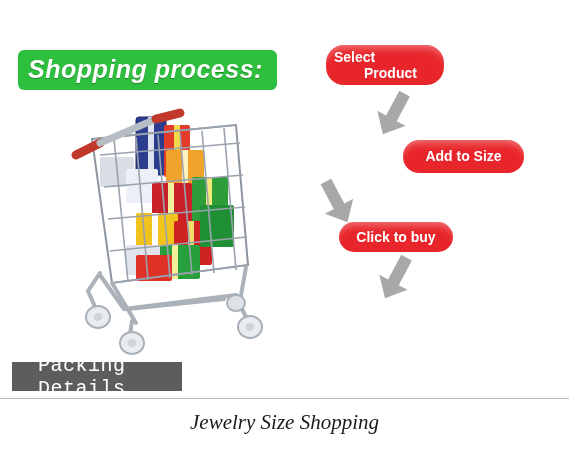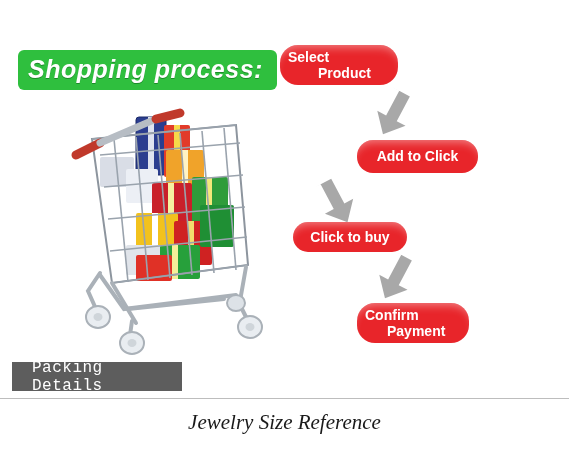--- a/index.html
+++ b/index.html
@@ -53,20 +53,21 @@
     font-family: "Liberation Sans", sans-serif;
     font-weight: bold;
     font-size: 14px;
     text-align: center;
     box-shadow: inset 0 8px 10px -6px rgba(255,255,255,0.45);
     display: flex;
     align-items: center;
     justify-content: center;
     line-height: 1.15;
     white-space: pre-line;
+    margin-left: 46px;
   }
   #btn-select-product {
     left: 280px; top: 45px; width: 112px; height: 40px;
     border-radius: 18px;
     justify-content: flex-start;
     padding-left: 6px;
   }
   #btn-select-product .l1 {
     position: absolute; left: 8px; top: 4px;
   }
@@ -101,22 +102,22 @@
     top: 362px;
     width: 170px;
     height: 29px;
     background: #5d5d5d;
     display: flex;
     align-items: center;
   }
   #packing-bar span {
     color: #ffffff;
     font-family: "Liberation Mono", monospace;
-    font-size: 16px;
-    padding-left: 20px;
+    font-size: 20px;
+    padding-left: 26px;
     letter-spacing: 0.5px;
   }
 
   
   #bottom-rule {
     position: absolute;
     left: 0;
     top: 398px;
     width: 569px;
     height: 1px;
@@ -214,38 +215,34 @@
 
   <div class="flow-btn" id="btn-select-product">
     <span class="l1">Select</span>
     <span class="l2">Product</span>
   </div>
 
   <svg class="arrow-svg" style="left:370px; top:86px; width:56px; height:56px;" viewBox="0 0 56 56">
     <path d="M10 6 L30 6 L30 34 L40 34 L24 52 L8 34 L18 34 L18 6 Z" transform="rotate(28 26 28)" fill="#a8a8a8"></path>
   </svg>
 
-  <div class="flow-btn" id="btn-add-to-cart">Add to Click</div>
+  <div class="flow-btn" id="btn-add-to-cart">Add to Size</div>
 
   <svg class="arrow-svg" style="left:312px; top:172px; width:56px; height:56px;" viewBox="0 0 56 56">
     <path d="M10 6 L30 6 L30 34 L40 34 L24 52 L8 34 L18 34 L18 6 Z" transform="rotate(-28 26 28)" fill="#a8a8a8"></path>
   </svg>
 
   <div class="flow-btn" id="btn-click-to-buy">Click to buy</div>
 
   <svg class="arrow-svg" style="left:372px; top:250px; width:56px; height:56px;" viewBox="0 0 56 56">
     <path d="M10 6 L30 6 L30 34 L40 34 L24 52 L8 34 L18 34 L18 6 Z" transform="rotate(28 26 28)" fill="#a8a8a8"></path>
   </svg>
 
-  <div class="flow-btn" id="btn-confirm-payment">
-    <span class="l1">Confirm</span>
-    <span class="l2">Payment</span>
-  </div>
 
   <div id="packing-bar">
     <span>Packing Details</span>
   </div>
 
   <div id="bottom-rule"></div>
 
-  <div id="jewelry-caption">Jewelry Size Reference</div>
+  <div id="jewelry-caption">Jewelry Size Shopping</div>
 
 </div>
 
 </body></html>

